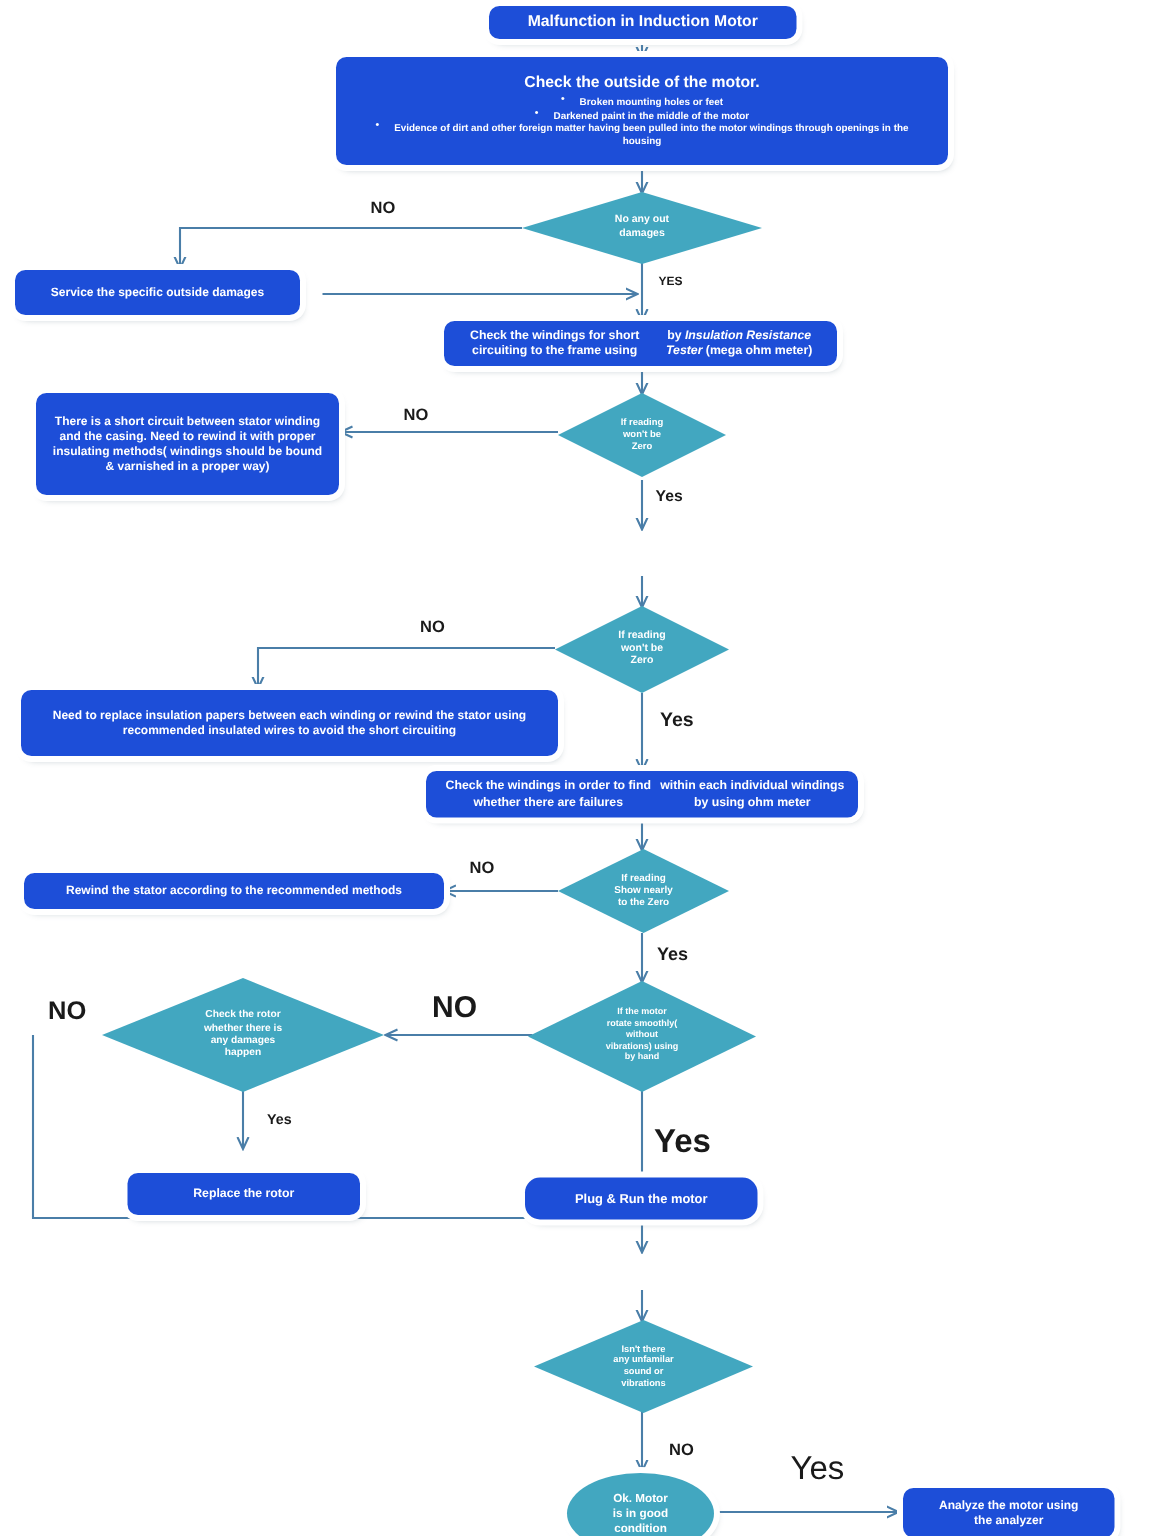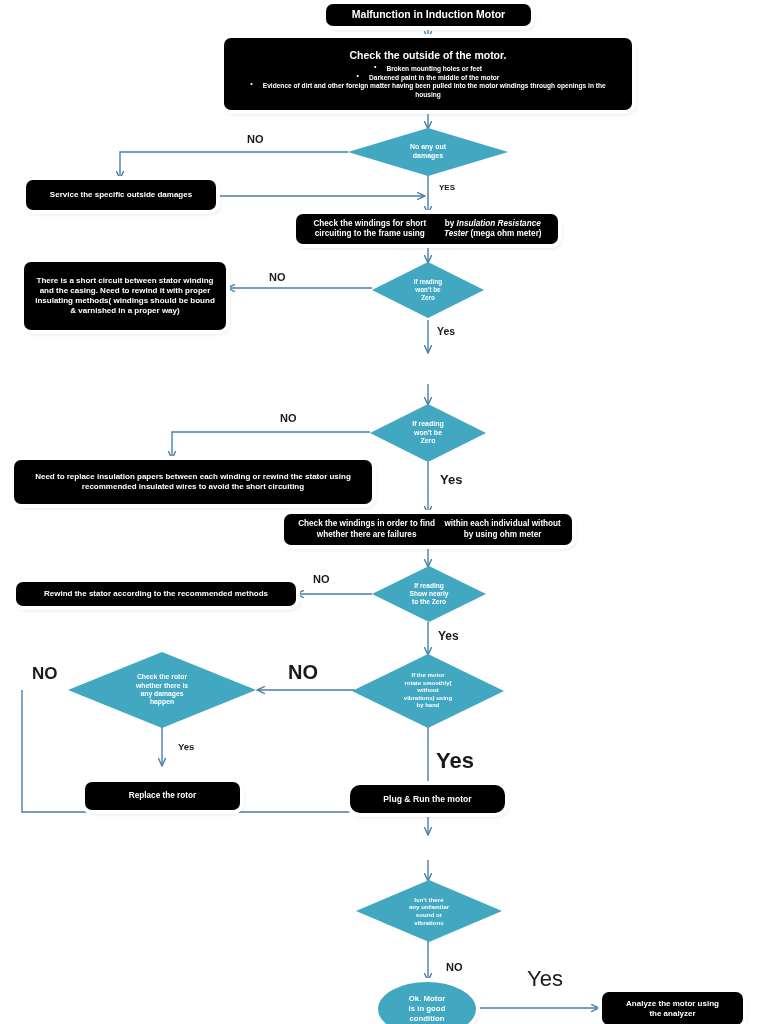--- a/index.html
+++ b/index.html
@@ -5,21 +5,21 @@
   html,body{margin:0;padding:0;background:#ffffff;}
   body{width:768px;height:1024px;position:relative;overflow:hidden;
        font-family:"Liberation Sans","DejaVu Sans",sans-serif;color:#ffffff;}
   #canvas{position:absolute;left:0;top:0;width:768px;height:1024px;}
   svg#wires{position:absolute;left:0;top:0;width:768px;height:1024px;pointer-events:none;}
 
   .node{position:absolute;box-sizing:border-box;display:flex;align-items:center;
         justify-content:center;text-align:center;color:#fff;line-height:1.25;}
 
   
-  .box{background:#000000;border-radius:7px;
+  .box{background:#1d4ed8;border-radius:7px;
        box-shadow:0 0 0 4px #ffffff, 2px 3px 4px rgba(120,140,150,.45);
        padding:4px 8px;}
   .box .t{display:block;width:100%;}
 
   
   .oval{background:#42a7c0;border-radius:50%/50%;
         box-shadow:0 0 0 4px #ffffff, 2px 3px 4px rgba(120,140,150,.45);}
 
   
   .diamond{background:transparent;}
@@ -114,21 +114,21 @@
   </div>
 
   <div class="node diamond" style="left:348px;top:128px;width:160px;height:48px;">
     <div class="dshape"></div>
     <div class="dtxt" style="font-size:7px;font-weight:bold;">
       <div>No any out</div>
       <div>damages</div>
     </div>
   </div>
 
-  <div class="node box" style="left:26px;top:180px;width:190px;height:30px;font-size:8px;font-weight:bold;">
+  <div class="node box" style="left:10px;top:180px;width:190px;height:30px;font-size:8px;font-weight:bold;">
     <span class="t">Service the specific outside damages</span>
   </div>
 
   <div class="node box" style="left:296px;top:214px;width:262px;height:30px;font-size:8.2px;font-weight:bold;">
     <span>Check the windings for short circuiting to the frame using</span>
     <span><span>by </span><span class="ital">Insulation Resistance Tester</span><span>  (mega ohm meter)</span></span>
   </div>
 
   <div class="node diamond" style="left:372px;top:262px;width:112px;height:56px;">
     <div class="dshape"></div>
@@ -152,21 +152,21 @@
       <div>Zero</div>
     </div>
   </div>
 
   <div class="node box" style="left:14px;top:460px;width:358px;height:44px;font-size:8px;font-weight:bold;">
     <span class="t">Need to replace insulation papers between each winding or rewind the stator using recommended insulated wires to avoid the short circuiting</span>
   </div>
 
   <div class="node box" style="left:284px;top:514px;width:288px;height:31px;flex-direction:row;font-size:8.2px;font-weight:bold;">
     <span>Check the windings in order to find whether there are failures</span>
-    <span>within each individual without by using ohm meter</span>
+    <span>within each individual windings by using ohm meter</span>
   </div>
 
   <div class="node diamond" style="left:372px;top:566px;width:114px;height:56px;">
     <div class="dshape"></div>
     <div class="dtxt" style="font-size:6.6px;font-weight:bold;">
       <div>If reading</div>
       <div>Show nearly</div>
       <div>to the  Zero</div>
     </div>
   </div>

